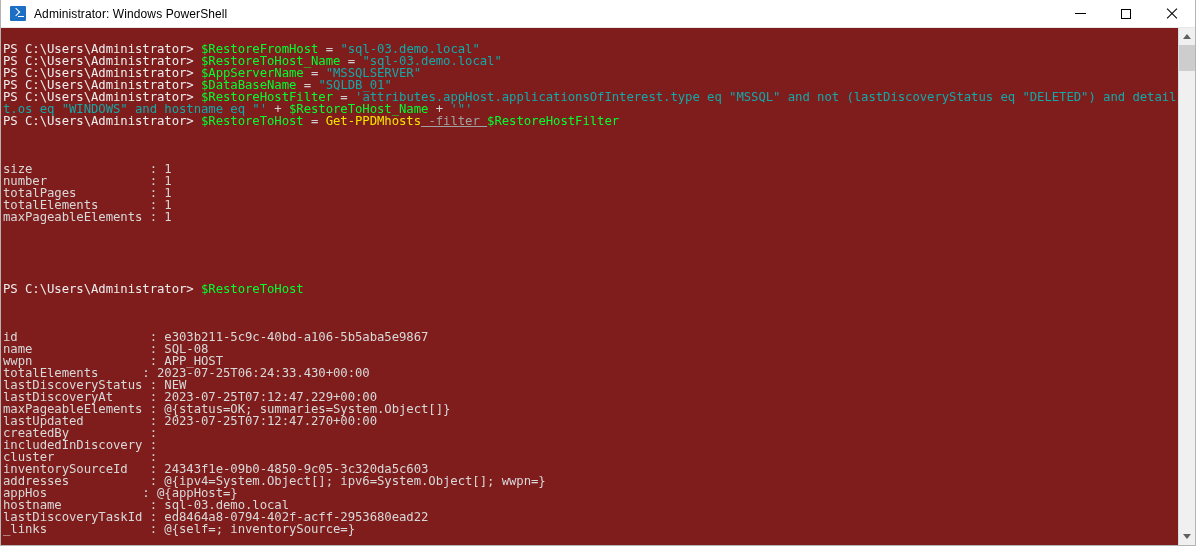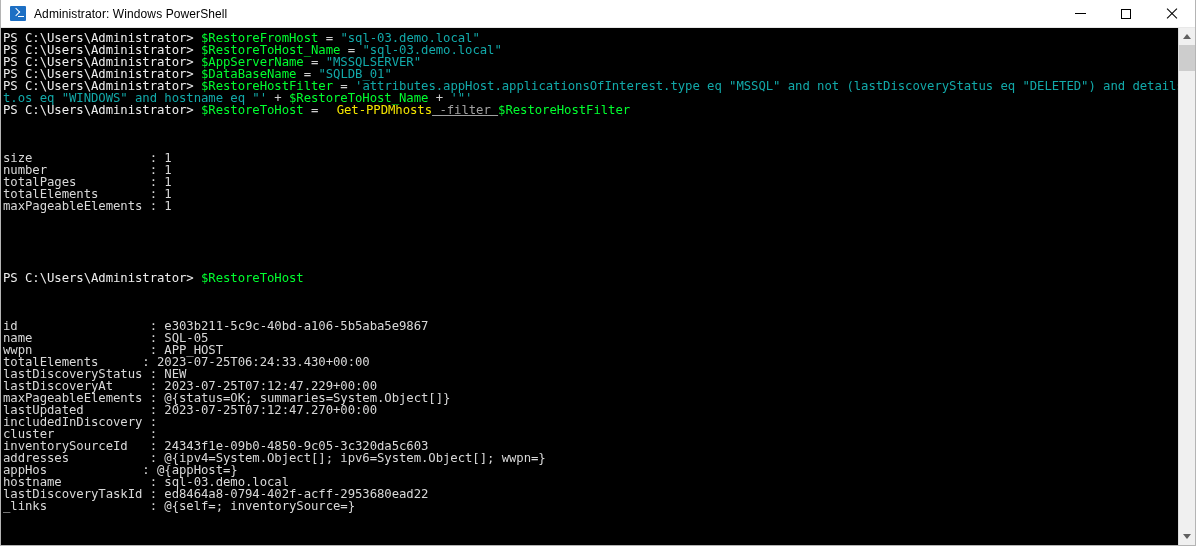--- a/index.html
+++ b/index.html
@@ -123,41 +123,41 @@
   .console-wrap {
     flex: 1 1 auto;
     display: flex;
     position: relative;
     background: #012456;
     overflow: hidden;
   }
   .console {
     flex: 1 1 auto;
     position: relative;
-    padding: 4px 0 0 2px;
+    padding: 15px 0 0 2px;
     overflow: hidden;
-    background: #000000;
+    background: #7f1d1d;
   }
   .line {
     font-family: "DejaVu Sans Mono", monospace;
     font-size: 12.3px;
     line-height: 12px;
     height: 12px;
     white-space: pre;
     color: #cccccc;
     letter-spacing: -0.07px;
   }
   .line.blank { color: transparent; }
 
   
   .c-prompt   { color: #eeeeee; }
   .c-var      { color: #00ff2f; }
   .c-op       { color: #d0d0d0; }
   .c-string   { color: #12a9a9; }
-  .c-cmdlet   { color: #f3e500; margin-left: 11px; }
+  .c-cmdlet   { color: #f3e500; }
   .c-param    { color: #a0a0a0; text-decoration: underline; }
   .c-out      { color: #d8d8d8; }
 
   
   .scrollbar {
     width: 17px;
     min-width: 17px;
     background: #f0f0f0;
     border-left: 1px solid #dcdcdc;
     display: flex;
@@ -252,27 +252,28 @@
       <div class="line blank">&nbsp;</div>
 
       <div class="line"><span class="c-prompt">PS C:\Users\Administrator&gt;</span><span class="c-prompt"> </span><span class="c-var">$RestoreToHost</span></div>
 
       <div class="line blank">&nbsp;</div>
       <div class="line blank">&nbsp;</div>
       <div class="line blank">&nbsp;</div>
 
       <div id="host-object-block">
           <div class="line"><span class="c-out">id                  </span><span class="c-out">: </span><span class="c-out">e303b211-5c9c-40bd-a106-5b5aba5e9867</span></div>
-          <div class="line"><span class="c-out">name                </span><span class="c-out">: </span><span class="c-out">SQL-05</span></div>
+          <div class="line"><span class="c-out">name                </span><span class="c-out">: </span><span class="c-out">SQL-08</span></div>
           <div class="line"><span class="c-out">wwpn                </span><span class="c-out">: </span><span class="c-out">APP_HOST</span></div>
           <div class="line"><span class="c-out">totalElements      </span><span class="c-out">: </span><span class="c-out">2023-07-25T06:24:33.430+00:00</span></div>
           <div class="line"><span class="c-out">lastDiscoveryStatus </span><span class="c-out">: </span><span class="c-out">NEW</span></div>
           <div class="line"><span class="c-out">lastDiscoveryAt     </span><span class="c-out">: </span><span class="c-out">2023-07-25T07:12:47.229+00:00</span></div>
           <div class="line"><span class="c-out">maxPageableElements </span><span class="c-out">: </span><span class="c-out">@{status=OK; summaries=System.Object[]}</span></div>
           <div class="line"><span class="c-out">lastUpdated         </span><span class="c-out">: </span><span class="c-out">2023-07-25T07:12:47.270+00:00</span></div>
+          <div class="line"><span class="c-out">createdBy           </span><span class="c-out">:</span><span class="c-out"></span></div>
           <div class="line"><span class="c-out">includedInDiscovery </span><span class="c-out">:</span><span class="c-out"></span></div>
           <div class="line"><span class="c-out">cluster             </span><span class="c-out">:</span><span class="c-out"></span></div>
           <div class="line"><span class="c-out">inventorySourceId   </span><span class="c-out">: </span><span class="c-out">24343f1e-09b0-4850-9c05-3c320da5c603</span></div>
           <div class="line"><span class="c-out">addresses           </span><span class="c-out">: </span><span class="c-out">@{ipv4=System.Object[]; ipv6=System.Object[]; wwpn=}</span></div>
           <div class="line"><span class="c-out">appHos             </span><span class="c-out">: </span><span class="c-out">@{appHost=}</span></div>
           <div class="line"><span class="c-out">hostname            </span><span class="c-out">: </span><span class="c-out">sql-03.demo.local</span></div>
           <div class="line"><span class="c-out">lastDiscoveryTaskId </span><span class="c-out">: </span><span class="c-out">ed8464a8-0794-402f-acff-2953680ead22</span></div>
           <div class="line"><span class="c-out">_links              </span><span class="c-out">: </span><span class="c-out">@{self=; inventorySource=}</span></div>
         </div>
 

